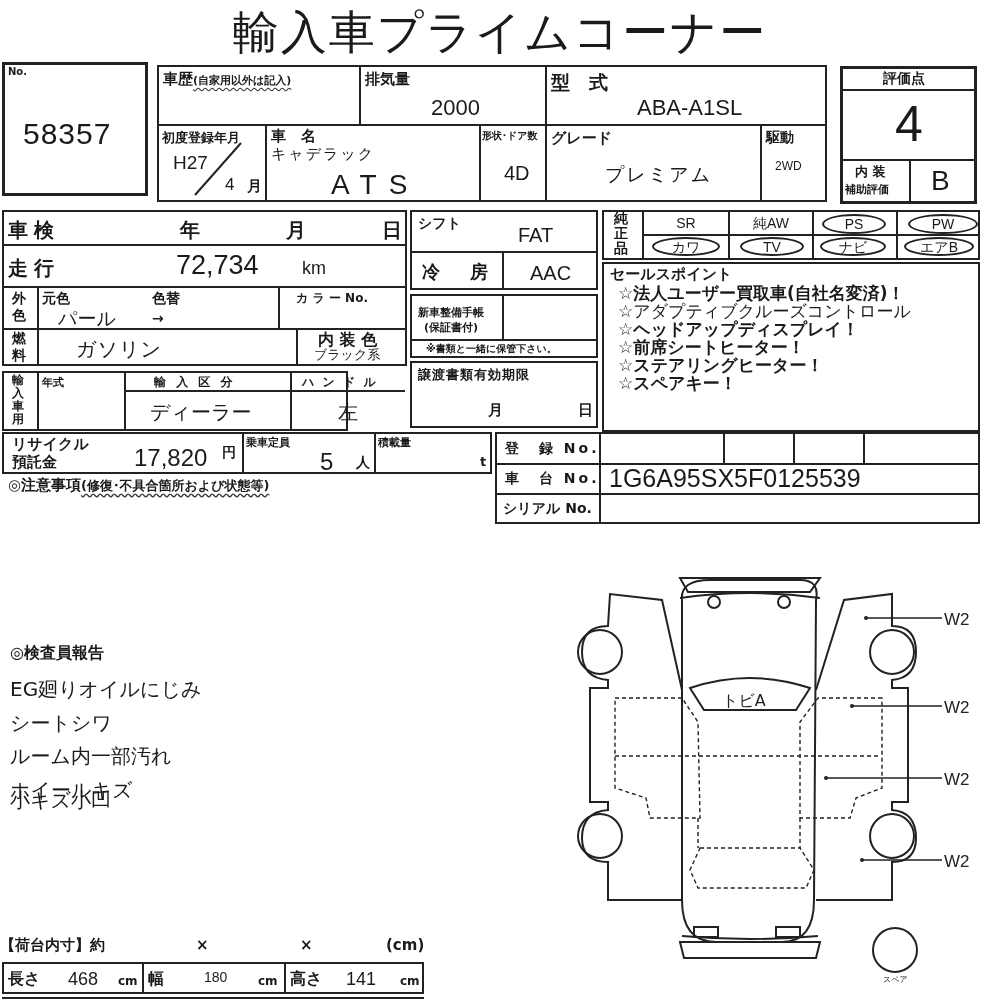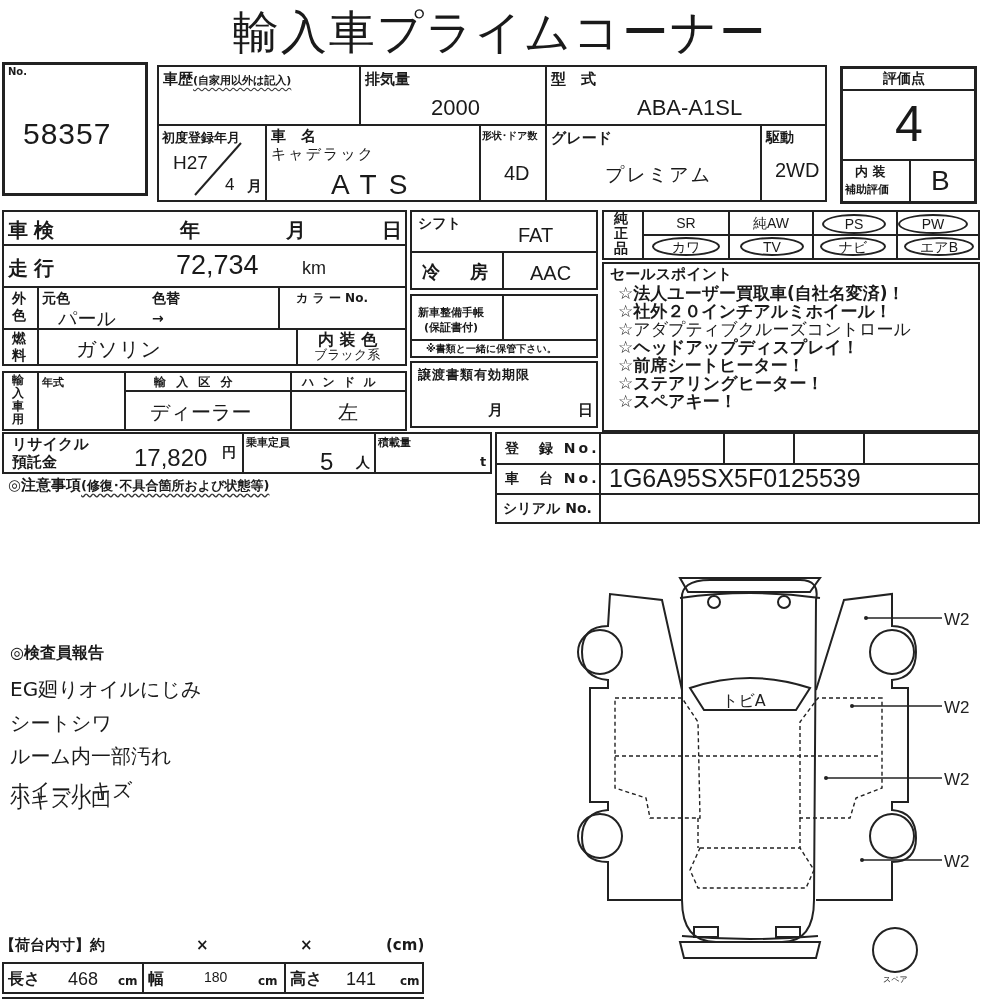--- a/index.html
+++ b/index.html
@@ -36,21 +36,21 @@
   <div class="vl" style="left:200px;top:0;height:57px;"></div>
   <div class="vl" style="left:386px;top:0;height:133px;"></div>
 
   <div class="vl" style="left:106px;top:57px;height:76px;"></div>
   <div class="vl" style="left:320px;top:57px;height:76px;"></div>
   <div class="vl" style="left:601px;top:57px;height:76px;"></div>
 
   <span class="lbl" style="left:4px;top:3px;font-size:15px;"><span>車歴</span><span class="wavy" style="font-size:11px;">(自家用以外は記入)</span></span>
   <span class="lbl" style="left:206px;top:3px;font-size:15px;">排気量</span>
   <span class="val" style="left:272px;top:28px;font-size:22px;">2000</span>
-  <span class="lbl" style="left:392px;top:3px;font-size:15px;text-align:center;">型　式</span>
+  <span class="lbl" style="left:392px;top:3px;font-size:19px;text-align:center;">型　式</span>
   <span class="val" style="left:478px;top:28px;font-size:22px;">ABA-A1SL</span>
 
   <span class="lbl" style="left:3px;top:62px;font-size:13px;">初度登録年月</span>
   <span class="val" style="left:14px;top:85px;font-size:19px;">H27</span>
   <svg class="abs" style="left:20px;top:72px;" width="70" height="60">
       <line x1="62" y1="4" x2="16" y2="56" stroke="#222" stroke-width="2"></line>
     </svg>
   <span class="val" style="left:66px;top:108px;font-size:17px;">4</span>
   <span class="lbl" style="left:88px;top:110px;font-size:15px;">月</span>
 
@@ -58,21 +58,21 @@
   <span class="val" style="left:112px;top:78px;font-size:15px;letter-spacing:2px;">キャデラック</span>
   <span class="val" style="left:172px;top:102px;font-size:28px;letter-spacing:12px;">ATS</span>
 
   <span class="lbl" style="left:323px;top:62px;font-size:10px;">形状･ドア数</span>
   <span class="val" style="left:345px;top:95px;font-size:20px;">4D</span>
 
   <span class="lbl" style="left:392px;top:62px;font-size:15px;">グレード</span>
   <span class="val" style="left:446px;top:95px;font-size:19px;letter-spacing:2px;">プレミアム</span>
 
   <span class="lbl" style="left:607px;top:62px;font-size:14px;">駆動</span>
-  <span class="val" style="left:616px;top:92px;font-size:20px;">2WD</span>
+  <span class="val" style="left:616px;top:92px;font-size:12px;">2WD</span>
 </div>
 
 <div class="box thick" style="left:840px;top:66px;width:137px;height:138px;">
   <div class="hl" style="left:0;top:20px;width:131px;"></div>
   <div class="hl" style="left:0;top:90px;width:131px;"></div>
   <div class="vl" style="left:66px;top:90px;height:42px;"></div>
   <span class="lbl" style="left:40px;top:1px;font-size:14px;">評価点</span>
   <span class="val" style="left:52px;top:26px;font-size:50px;">4</span>
   <span class="lbl" style="left:12px;top:94px;font-size:13px;">内 装</span>
   <span class="lbl" style="left:2px;top:113px;font-size:11px;">補助評価</span>
@@ -100,21 +100,21 @@
   <span class="val" style="left:54px;top:18px;font-size:19px;">パール</span>
   <span class="lbl" style="left:148px;top:2px;font-size:14px;">色替</span>
   <span class="lbl" style="left:148px;top:22px;font-size:14px;">→</span>
   <span class="lbl" style="left:292px;top:2px;font-size:12px;">カ ラ ー No.</span>
   <span class="lbl" style="left:8px;top:42px;font-size:14px;width:16px;white-space:normal;line-height:17px;">燃料</span>
   <span class="val" style="left:72px;top:48px;font-size:20px;letter-spacing:1px;">ガソリン</span>
   <span class="lbl" style="left:314px;top:42px;font-size:16px;">内 装 色</span>
   <span class="val" style="left:310px;top:58px;font-size:13px;">ブラック系</span>
 </div>
 
-<div class="box" style="left:2px;top:371px;width:405px;height:60px;text-decoration:underline;">
+<div class="box" style="left:2px;top:371px;width:346px;height:60px;text-decoration:underline;">
   <div class="vl" style="left:33px;top:0;height:56px;"></div>
   <div class="vl" style="left:120px;top:0;height:56px;"></div>
   <div class="vl" style="left:286px;top:0;height:56px;"></div>
   <div class="hl" style="left:120px;top:17px;width:281px;"></div>
   <span class="lbl" style="left:8px;top:1px;font-size:12px;width:14px;white-space:normal;line-height:13px;">輸入車用</span>
   <span class="lbl" style="left:38px;top:2px;font-size:11px;">年式</span>
   <span class="lbl" style="left:150px;top:1px;font-size:12px;letter-spacing:3px;">輸 入 区 分</span>
   <span class="val" style="left:146px;top:26px;font-size:20px;">ディーラー</span>
   <span class="lbl" style="left:298px;top:1px;font-size:12px;letter-spacing:2px;">ハ ン ド ル</span>
   <span class="val" style="left:334px;top:26px;font-size:20px;">左</span>
@@ -147,33 +147,32 @@
   <div class="vl" style="left:38px;top:0;height:46px;"></div>
   <div class="vl" style="left:124px;top:0;height:46px;"></div>
   <div class="vl" style="left:208px;top:0;height:46px;"></div>
   <div class="vl" style="left:292px;top:0;height:46px;"></div>
   <div class="hl" style="left:38px;top:22px;width:336px;"></div>
   <span class="lbl" style="left:10px;top:-1px;font-size:14px;width:16px;white-space:normal;line-height:15px;">純正品</span>
 
   <span class="cell-c" style="left:40px;top:3px;width:84px;font-size:14px;">SR</span>
   <span class="cell-c" style="left:126px;top:3px;width:82px;font-size:14px;">純AW</span>
   <span class="oval" style="left:218px;top:2px;width:64px;height:20px;">PS</span>
-  <span class="oval" style="left:294px;top:2px;width:70px;height:20px;">PW</span>
+  <span class="oval" style="left:304px;top:2px;width:70px;height:20px;">PW</span>
 
   <span class="oval" style="left:48px;top:25px;width:68px;height:19px;text-align:center;">カワ</span>
   <span class="oval" style="left:136px;top:25px;width:64px;height:19px;">TV</span>
   <span class="oval" style="left:216px;top:25px;width:66px;height:19px;">ナビ</span>
   <span class="oval" style="left:300px;top:25px;width:70px;height:19px;">エアB</span>
 </div>
 
 <div class="box" style="left:602px;top:262px;width:378px;height:170px;">
   <span class="lbl" style="left:6px;top:1px;font-size:15px;">セールスポイント</span>
   <div class="abs" style="left:14px;top:20px;">
     <div class="sp-line">☆法人ユーザー買取車(自社名変済)！</div>
-    <div class="sp-line">☆社外２０インチアルミホイール！</div>
     <div class="sp-line" style="font-weight:normal;">☆アダプティブクルーズコントロール</div>
     <div class="sp-line">☆ヘッドアップディスプレイ！</div>
     <div class="sp-line">☆前席シートヒーター！</div>
     <div class="sp-line">☆ステアリングヒーター！</div>
     <div class="sp-line">☆スペアキー！</div>
   </div>
 </div>
 
 <div class="box" style="left:2px;top:432px;width:490px;height:42px;">
   <div class="vl" style="left:238px;top:0;height:38px;"></div>

